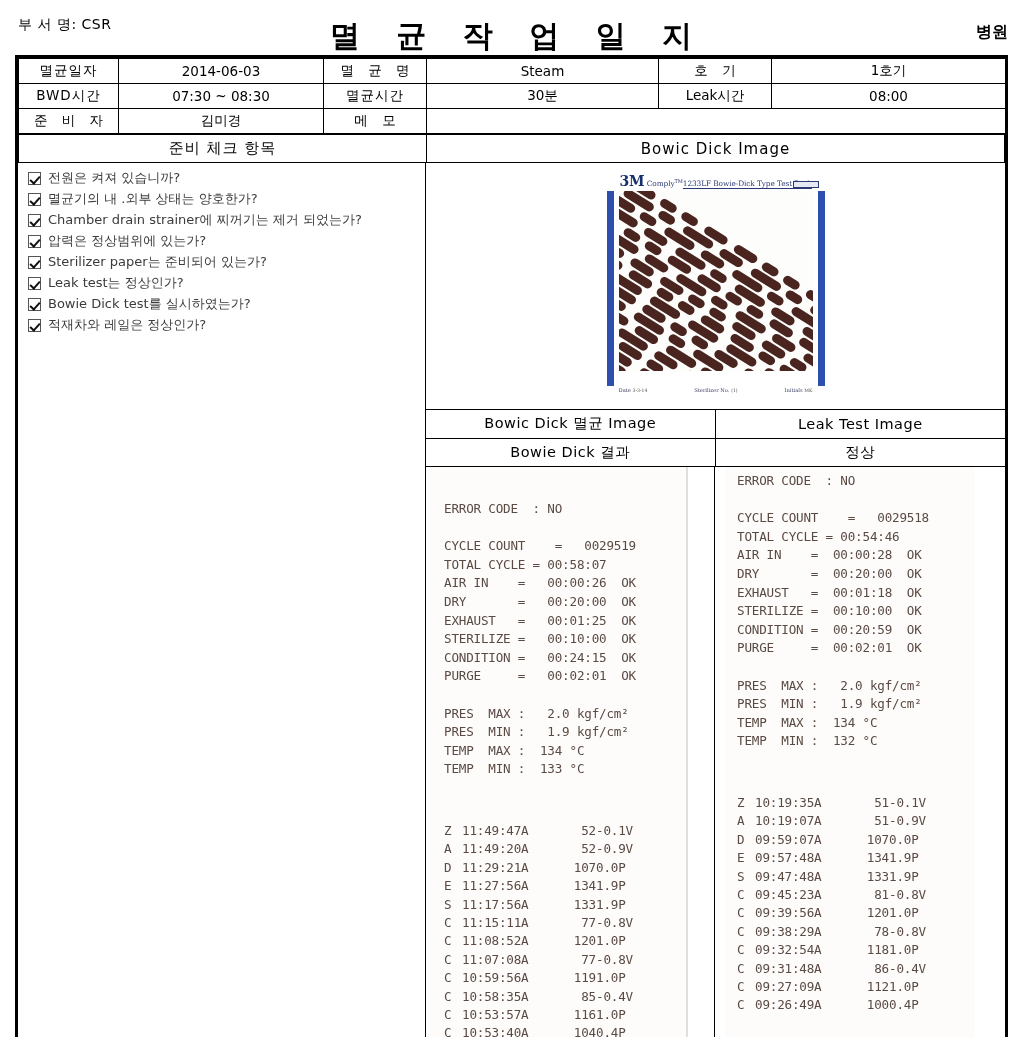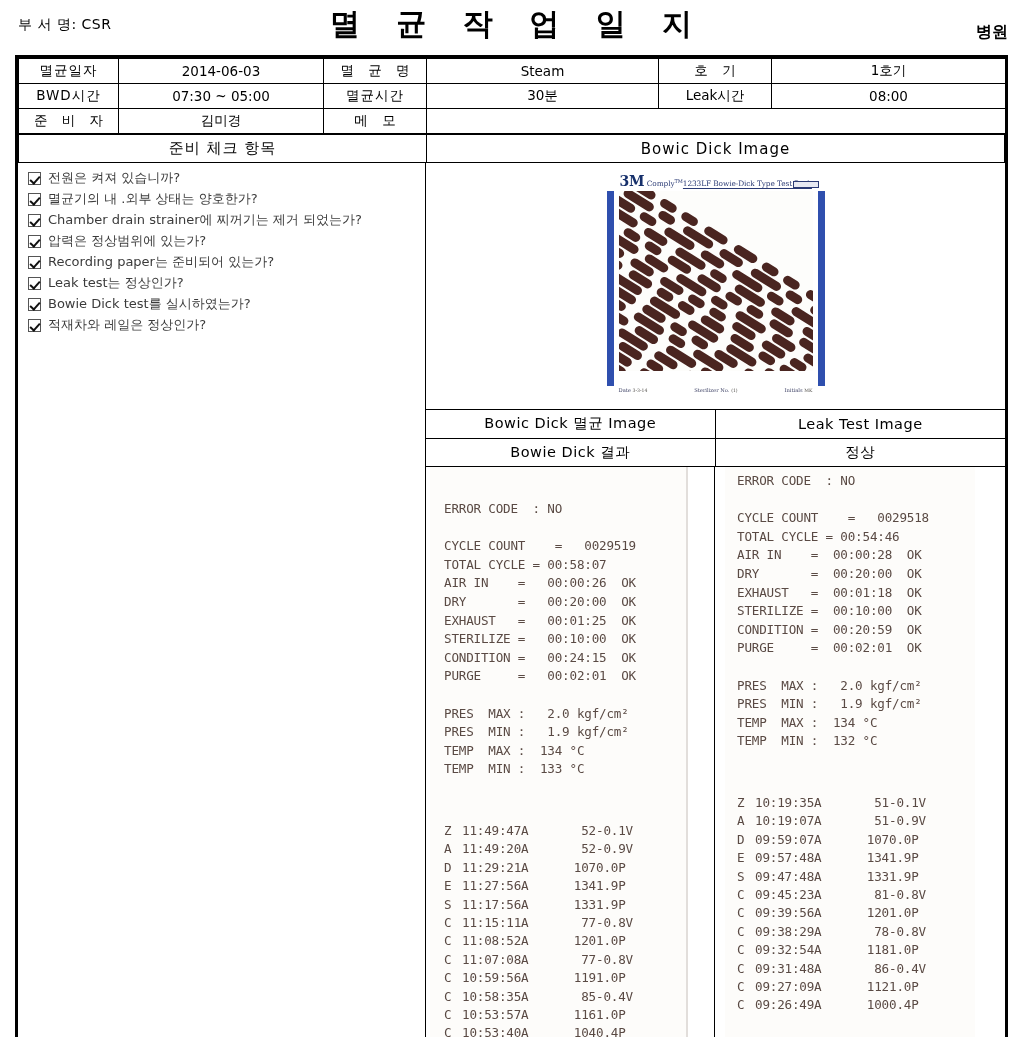--- a/index.html
+++ b/index.html
@@ -26,21 +26,21 @@
   .dept {
     position: absolute;
     left: 18px; top: 16px;
     font-size: 14px;
     letter-spacing: 0.5px;
     color: #000;
     white-space: nowrap;
   }
   .doc-title {
     position: absolute;
-    left: 0; top: 4px;
+    left: 0; top: 16px;
     width: 1022px;
     text-align: center;
     font-size: 30px;
     font-weight: bold;
     letter-spacing: 13px;
     text-indent: 13px;
     color: #000;
   }
   .hospital {
     position: absolute;
@@ -303,21 +303,21 @@
           <tr>
         <td class="c-w1 lbl">멸균일자</td>
         <td class="c-w2">2014-06-03</td>
         <td class="c-w3 lbl-sp">멸 균 명</td>
         <td class="c-w4">Steam</td>
         <td class="c-w5 lbl-sp">호    기</td>
         <td class="c-w6">1호기</td>
       </tr>
       <tr>
         <td class="c-w1 lbl">BWD시간</td>
-        <td class="c-w2">07:30 ~ 05:00</td>
+        <td class="c-w2">07:30 ~ 08:30</td>
         <td class="c-w3 lbl">멸균시간</td>
         <td class="c-w4">30분</td>
         <td class="c-w5">Leak시간</td>
         <td class="c-w6">08:00</td>
       </tr>
       <tr>
         <td class="c-w1 lbl-sp">준 비 자</td>
         <td class="c-w2">김미경</td>
         <td class="c-w3 lbl-sp">메    모</td>
         <td colspan="3"></td>
@@ -349,21 +349,21 @@
         <div class="check-item">
           <span class="cbox"></span>
           <span class="check-label">Chamber drain strainer에 찌꺼기는 제거 되었는가?</span>
         </div>
         <div class="check-item">
           <span class="cbox"></span>
           <span class="check-label">압력은 정상범위에 있는가?</span>
         </div>
         <div class="check-item">
           <span class="cbox"></span>
-          <span class="check-label">Recording paper는 준비되어 있는가?</span>
+          <span class="check-label">Sterilizer paper는 준비되어 있는가?</span>
         </div>
         <div class="check-item">
           <span class="cbox"></span>
           <span class="check-label">Leak test는 정상인가?</span>
         </div>
         <div class="check-item">
           <span class="cbox"></span>
           <span class="check-label">Bowie Dick test를 실시하였는가?</span>
         </div>
         <div class="check-item">

